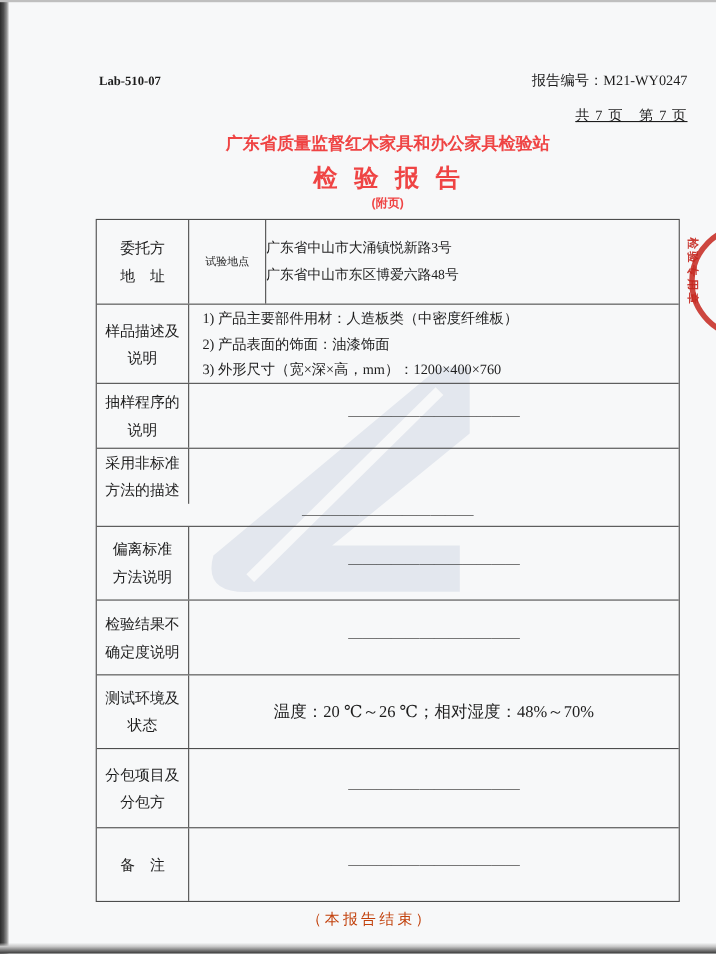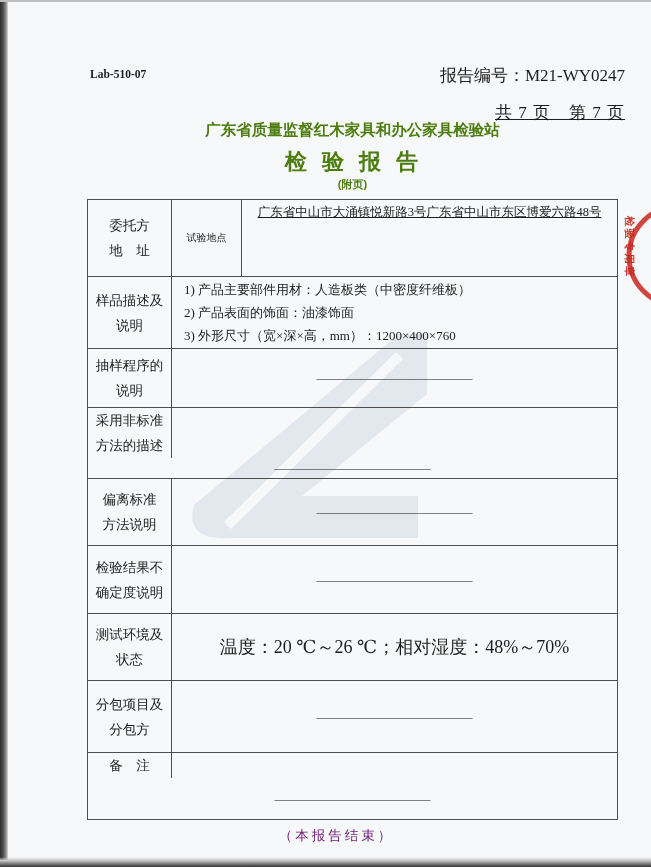--- a/index.html
+++ b/index.html
@@ -16,52 +16,52 @@
   .edge-top { position:absolute; left:0; top:0; width:100%; height:2px; background:#bfbfbf; z-index:4; }
   .edge-bottom { position:absolute; left:0; bottom:0; width:100%; height:10px;
     background:linear-gradient(180deg,rgba(0,0,0,0) 0%,#c7c7c7 35%,#6b6b6b 75%,#333 100%); z-index:4; }
 
   .layer { position:absolute; inset:0; }
   #wm { z-index:0; pointer-events:none; }
   .content { z-index:1; }
 
   
   .form-code { position:absolute; left:90px; top:68px; font-size:11.5px; font-weight:bold; }
-  .hdr-right { position:absolute; right:26px; top:64px; text-align:right; font-size:17px; }
+  .hdr-right { position:absolute; right:26px; top:64px; text-align:right; font-size:13px; }
   .hdr-right .line2 { margin-top:14px; letter-spacing:1px;text-decoration:underline; }
   .center-band { position:absolute; left:87px; width:531px; text-align:center;
-    font-family:"Liberation Sans","DejaVu Sans",sans-serif; font-weight:bold; color:#4d7c0f; }
+    font-family:"Liberation Sans","DejaVu Sans",sans-serif; font-weight:bold; color:#ef4444; }
   .station { top:120px; font-size:15.5px; }
   .big-title { top:147px; font-size:22px; letter-spacing:2px; word-spacing:5px; }
   .subtitle { top:177px; font-size:11px; }
 
   
   .rpt-table { position:absolute; left:87px; top:199px; width:531px; height:621px;
     border:1px solid #4d4d4d; display:flex; flex-direction:column; }
   .trow { display:flex; border-bottom:1px solid #4d4d4d; }
-  .trow:last-child { border-bottom:none;flex-direction:column; }
+  .trow:last-child { border-bottom:none; }
   .r1{height:77px;} .r2{height:72px;} .r3{height:59px;justify-content:flex-end;} .r4{height:71px;flex-direction:column;} .r5{height:67px;}
   .r6{height:68px;} .r7{height:67px;} .r8{height:72px;} .r9{height:66px;}
   .lbl { width:84px; border-right:1px solid #4d4d4d; display:flex; flex-direction:column;
     justify-content:center; align-items:center; text-align:center;
     font-size:13.5px; line-height:25px; flex-shrink:0; }
   .val { flex:1; display:flex; flex-direction:column; justify-content:center; }
   .val.center { align-items:center; text-align:center; }
   .addr-cell { width:157px; border-right:1px solid #4d4d4d; padding-left:9px;
     font-size:12.5px; line-height:26px; display:flex; flex-direction:column; justify-content:center; flex-shrink:0; }
   .site-lbl { width:70px; border-right:1px solid #4d4d4d; display:flex; align-items:center;
     justify-content:center; font-size:10px; flex-shrink:0; }
-  .site-cell { flex:1; display:flex; flex-direction:row; justify-content:center;
-    text-align:center; font-size:12.5px; line-height:25px;text-decoration:underline; }
+  .site-cell { flex:1; display:flex; flex-direction:column; justify-content:center;
+    text-align:left; font-size:12.5px; line-height:25px; }
   .sample-cell { padding-left:12px; font-size:13px; line-height:23px; }
   .dash { font-size:13px; color:#3c3c3c; letter-spacing:0; }
-  .env { font-size:18px; }
+  .env { font-size:15px; }
 
   .end-note { position:absolute; left:87px; width:531px; top:827px; text-align:center;
-    font-size:13.5px; letter-spacing:3px; color:#701a75; transform:translateX(-16px); }
+    font-size:13.5px; letter-spacing:3px; color:#c2410c; transform:translateX(-16px); }
 
   
   .stamp { position:absolute; right:0; top:200px; width:34px; height:112px; z-index:3; }
   .stamp svg { position:absolute; left:0; top:0; }
   .stamp-text { position:absolute; left:5px; top:16px; height:70px;
     writing-mode:vertical-rl; text-orientation:sideways;
     font-size:10.5px; font-weight:bold; color:#c5271f; letter-spacing:2px; opacity:.9; }
 </style>
 </head>
 <body>

